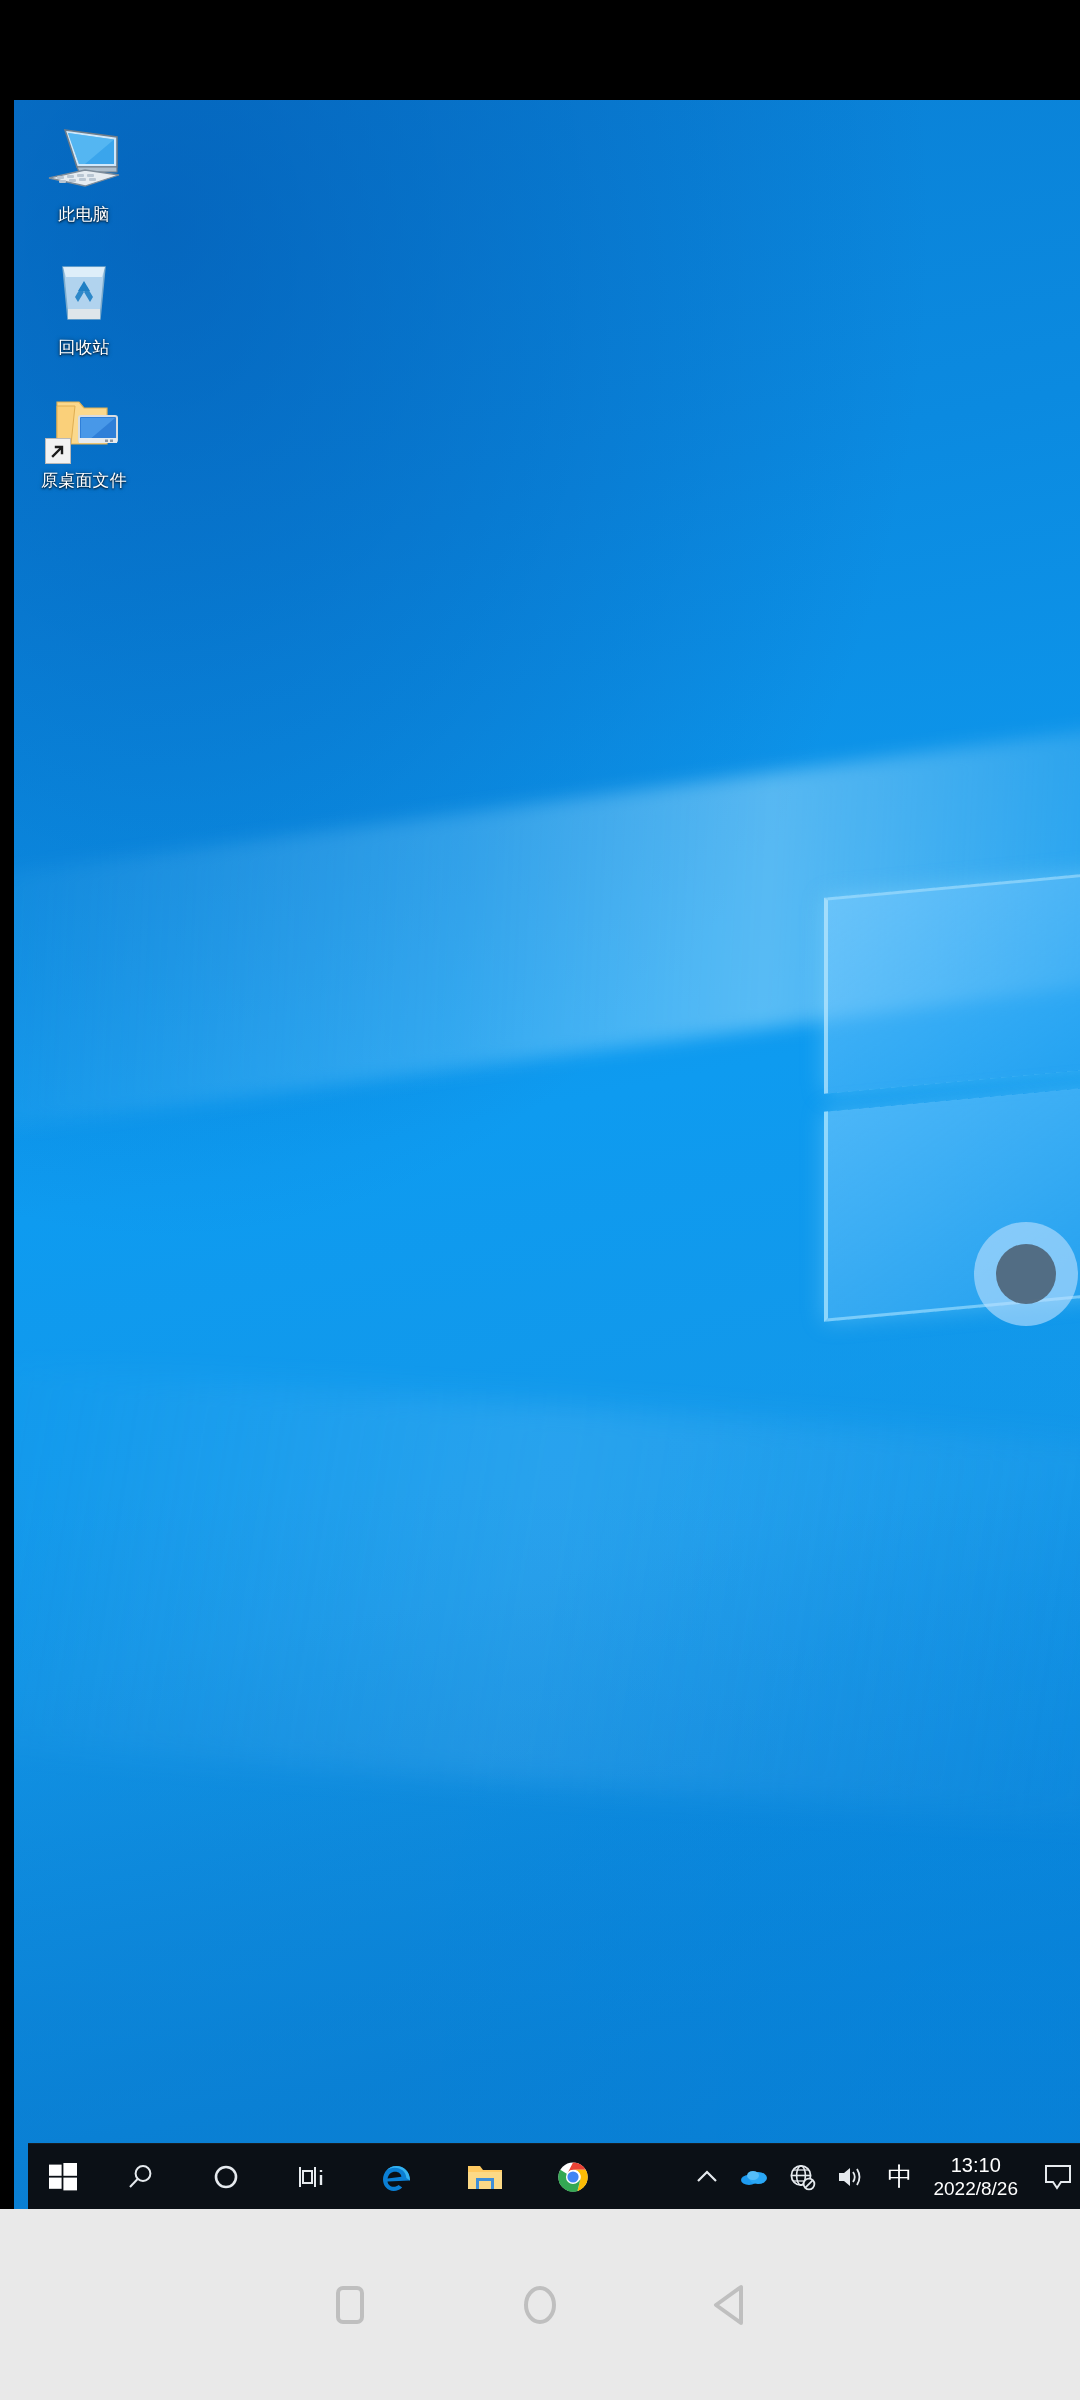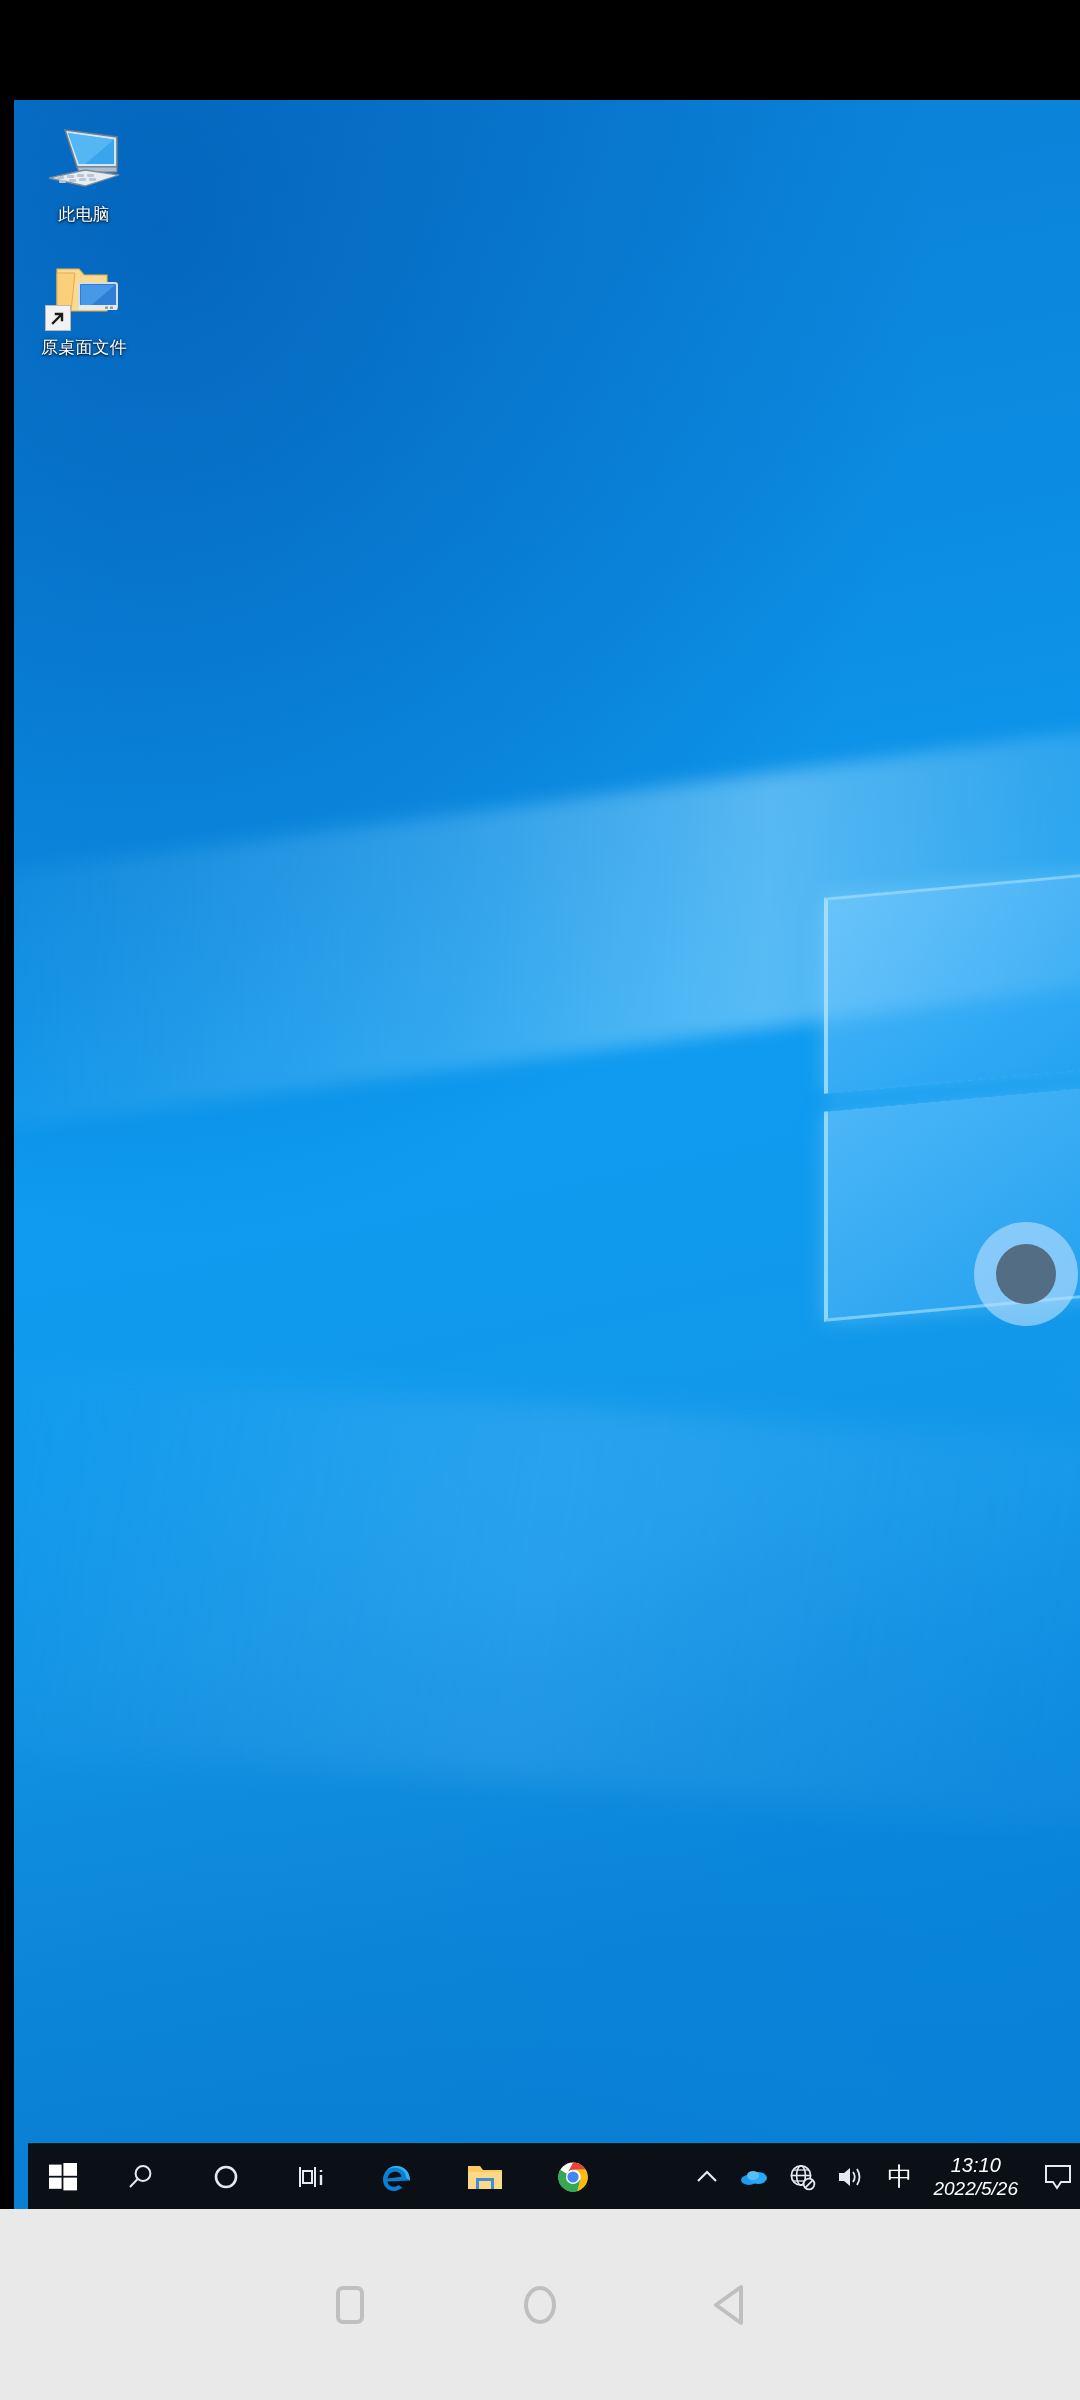--- a/index.html
+++ b/index.html
@@ -89,21 +89,21 @@
     background:#0b1016; display:flex; align-items:center;
     border-top:1px solid rgba(255,255,255,.06);
   }
   .tb-btn { height:66px; display:flex; align-items:center; justify-content:center;
             flex:0 0 auto; cursor:default; }
   #tb-left { display:flex; align-items:center; }
   #tb-tray { margin-left:auto; display:flex; align-items:center; height:66px; padding-right:4px; }
   .tray-item { height:66px; padding:0 9px; display:flex; align-items:center; justify-content:center; }
   #tb-clock {
     height:66px; padding:0 14px 0 10px; display:flex; flex-direction:column;
-    align-items:center; justify-content:center; color:#fff;font-style:italic;
+    align-items:center; justify-content:center; color:#fff;
   }
   #tb-time { font-size:20px; line-height:23px; }
   #tb-date { font-size:19px; line-height:23px; }
   #tb-ime { color:#fff; font-size:25px; padding:0 11px; height:66px; display:flex;
             align-items:center; }
 
   
   #navbar {
     position:absolute; left:0; bottom:0; width:1080px; height:191px;
     background:#e9e9e9; display:flex; align-items:center; justify-content:center;
@@ -152,20 +152,35 @@
                   <rect x="24" y="59" width="7" height="3" rx="1"></rect>
                 <rect x="34" y="58" width="7" height="3" rx="1"></rect>
                   <rect x="44" y="58" width="7" height="3" rx="1"></rect>
               </g>
             </g>
           </svg>
         </div>
         <div class="icon-label">此电脑</div>
       </div>
 
+      <div class="desk-icon">
+        <div class="icon-art">
+          <svg viewBox="0 0 78 78">
+            <path d="M18 14 L60 14 L55 66 L23 66 Z" fill="#cfe6f6" opacity=".85" stroke="#8fb6cf" stroke-width="1.5"></path>
+            <path d="M18 14 L60 14 L57 24 L21 24 Z" fill="#e3f1fa" opacity=".9"></path>
+            <path d="M23 56 L55 56 L55 66 L23 66 Z" fill="#dfe6ea"></path>
+            <g fill="#1f7fc4">
+              <path d="M39 28 L45 38 L39 38 L33 38 Z"></path>
+              <path d="M30 44 L36 34 L39 39 L33 49 Z" opacity=".9"></path>
+              <path d="M48 44 L42 34 L39 39 L45 49 Z" opacity=".9"></path>
+            </g>
+          </svg>
+        </div>
+        <div class="icon-label">回收站</div>
+      </div>
 
 
 
 
       <div class="desk-icon">
         <div class="icon-art">
           <svg viewBox="0 0 78 78">
             <path d="M12 16 L34 16 L39 22 L62 22 L62 58 L12 58 Z" fill="#fbd98d" stroke="#e0b257" stroke-width="1.2"></path>
             <rect x="34" y="30" width="38" height="26" rx="2" fill="#2f7fd8" stroke="#d8dde2" stroke-width="2"></rect>
             <path d="M36 32 L70 32 L44 54 L36 54 Z" fill="#4f9fec" opacity=".8"></path>
@@ -290,21 +305,21 @@
             <path d="M4 10 L9 10 L15 5 L15 23 L9 18 L4 18 Z" fill="#e6eaee"></path>
             <path d="M18 9 Q21.5 14 18 19" fill="none" stroke="#e6eaee" stroke-width="1.8"></path>
             <path d="M22 6 Q27 14 22 22" fill="none" stroke="#e6eaee" stroke-width="1.8"></path>
           </svg>
         </div>
 
         <div id="tb-ime">中</div>
 
         <div id="tb-clock">
           <div id="tb-time">13:10</div>
-          <div id="tb-date">2022/5/26</div>
+          <div id="tb-date">2022/8/26</div>
         </div>
 
         <div class="tray-item" style="padding:0 16px 0 10px">
           <svg width="32" height="30" viewBox="0 0 32 30">
             <path d="M4 4 L28 4 L28 20 L19 20 L15 26 L11 20 L4 20 Z" fill="none" stroke="#e6eaee" stroke-width="2"></path>
           </svg>
         </div>
       </div>
     </div>
 

